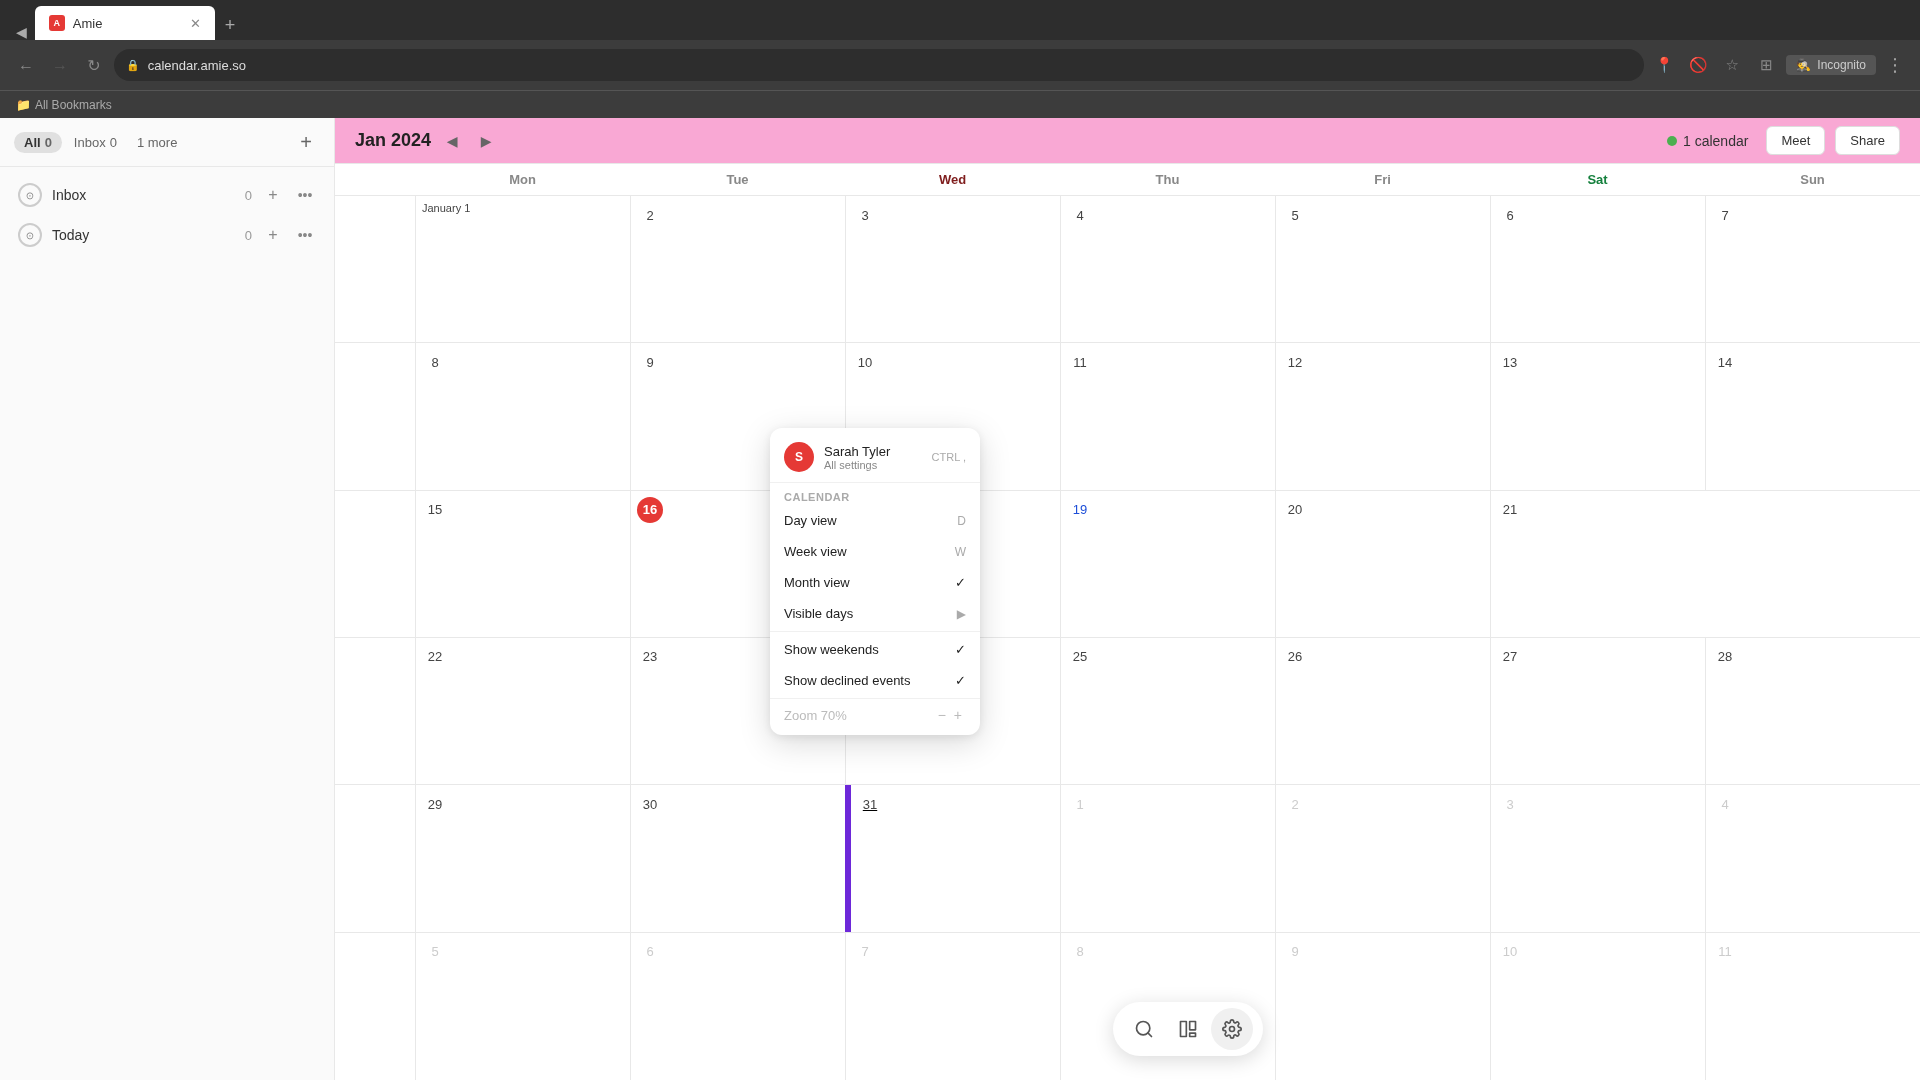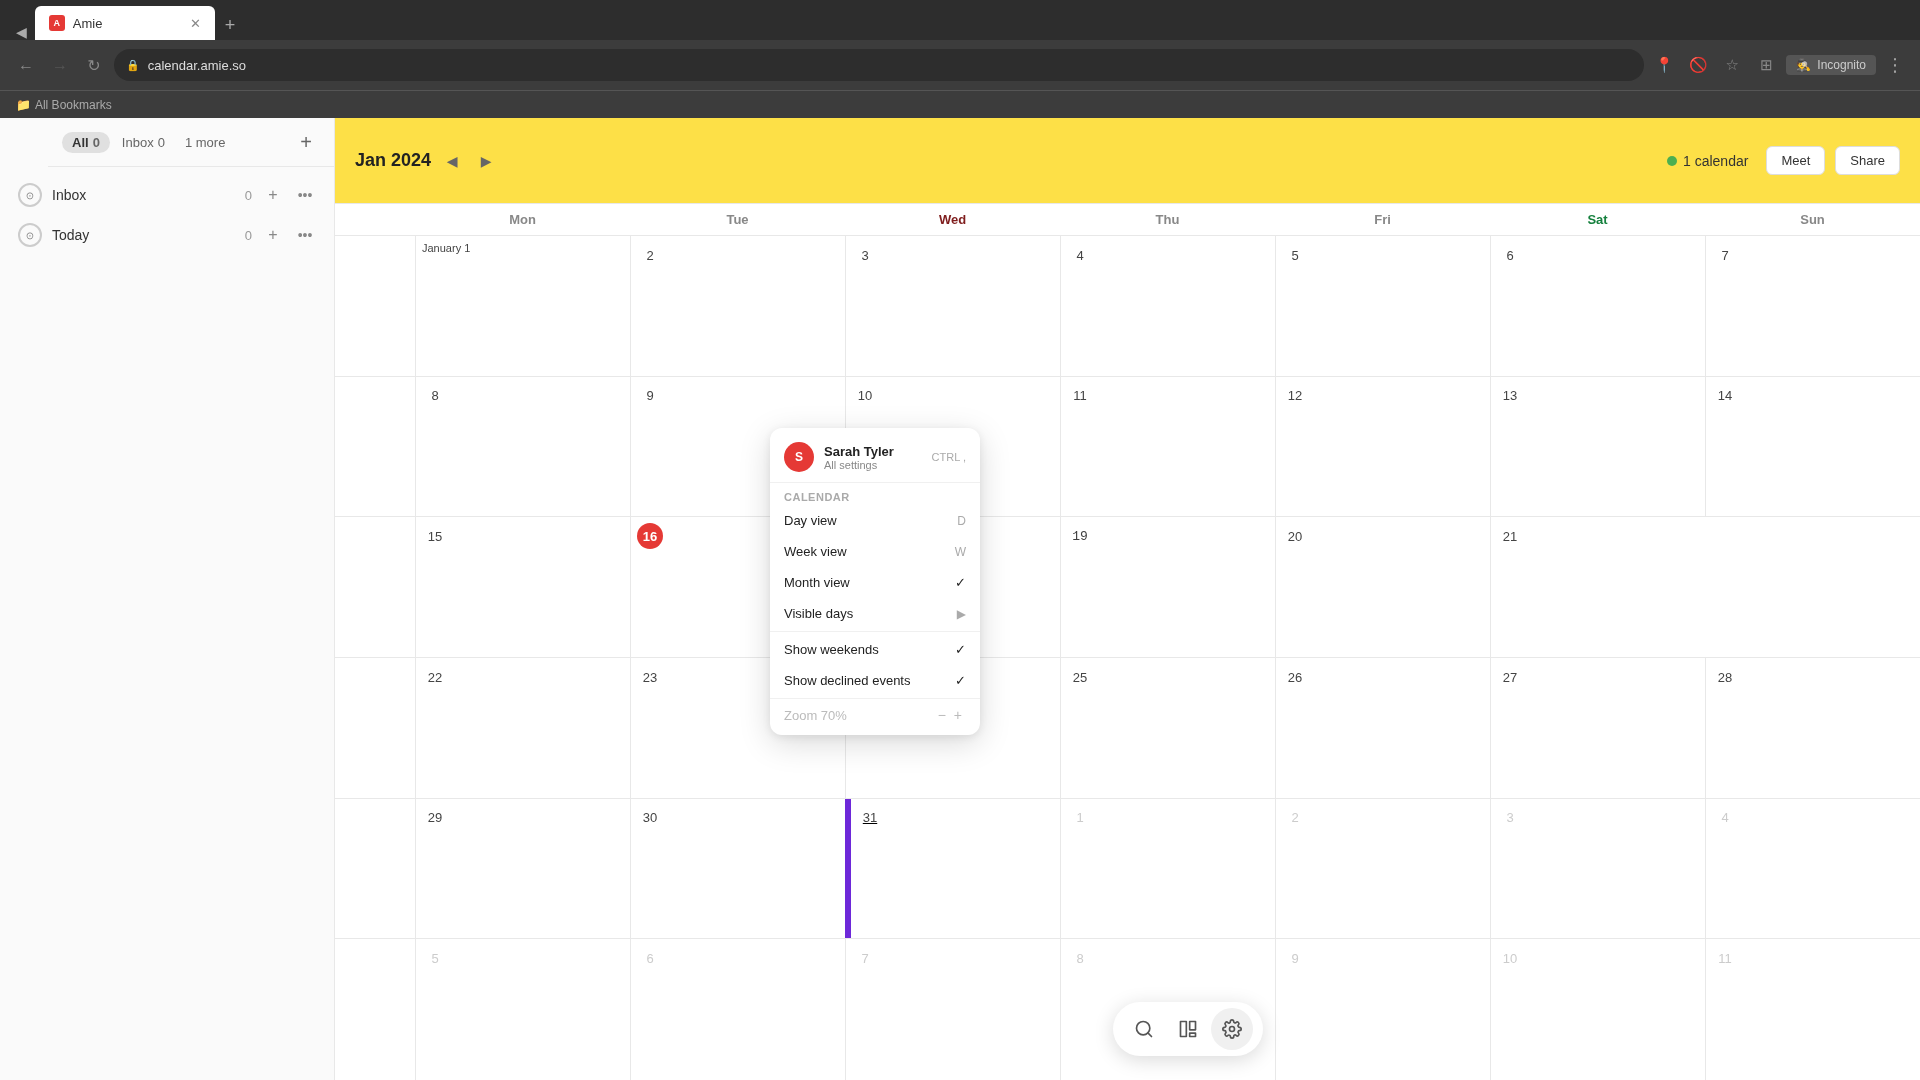--- a/index.html
+++ b/index.html
@@ -46,21 +46,21 @@
   <div style="color:#aaa; font-size:12px; display:flex; align-items:center; gap:4px;">
     <span>📁</span>
     <span>All Bookmarks</span>
   </div>
 </div>
 
 <div style="display:flex; height:calc(1080px - 118px); background:#fff;">
 
   <div style="width:335px; border-right:1px solid #e8e8e8; background:#fafafa; display:flex; flex-direction:column;">
 
-    <div style="padding:10px 14px; display:flex; align-items:center; gap:4px; border-bottom:1px solid #e8e8e8;margin-left:48px;">
+    <div style="padding:10px 14px; display:flex; align-items:center; gap:4px; border-bottom:1px solid #e8e8e8;">
       <div style="background:#e0e0e0; border-radius:12px; padding:3px 10px; font-size:13px; font-weight:600; color:#333; display:flex; align-items:center; gap:4px; cursor:pointer;">
         <span>All</span>
         <span style="color:#666;">0</span>
       </div>
       <div style="font-size:13px; color:#666; padding:3px 8px; cursor:pointer; display:flex; align-items:center; gap:4px;">
         <span>Inbox</span>
         <span>0</span>
       </div>
       <div style="font-size:13px; color:#666; padding:3px 8px; cursor:pointer;">
         <span>1 more</span>
@@ -81,21 +81,21 @@
         <span style="font-size:14px; color:#333; font-weight:500; flex:1;">Today</span>
         <span style="font-size:13px; color:#999;">0</span>
         <div style="color:#888; font-size:16px; cursor:pointer; width:22px; height:22px; display:flex; align-items:center; justify-content:center;">+</div>
         <div style="color:#888; font-size:14px; cursor:pointer; width:22px; height:22px; display:flex; align-items:center; justify-content:center;">•••</div>
       </div>
     </div>
   </div>
 
   <div style="flex:1; display:flex; flex-direction:column; overflow:hidden; position:relative;">
 
-    <div style="display:flex; align-items:center; padding:28px 20px; border-bottom:1px solid #e8e8e8; gap:8px; background:#fde047;">
+    <div style="display:flex; align-items:center; padding:8px 20px; border-bottom:1px solid #e8e8e8; gap:8px; background:#f9a8d4;">
       <span style="font-size:18px; font-weight:600; color:#222;">Jan 2024</span>
       <div style="color:#666; font-size:14px; cursor:pointer; width:26px; height:26px; display:flex; align-items:center; justify-content:center; border-radius:50%;">◀</div>
       <div style="color:#666; font-size:14px; cursor:pointer; width:26px; height:26px; display:flex; align-items:center; justify-content:center; border-radius:50%;">▶</div>
       <div style="margin-left:auto; display:flex; align-items:center; gap:10px;">
         <div style="display:flex; align-items:center; gap:6px; font-size:14px; color:#333; cursor:pointer; padding:4px 8px; border-radius:6px;">
           <div style="width:10px; height:10px; border-radius:50%; background:#4caf50;"></div>
           <span>1 calendar</span>
         </div>
         <div style="padding:6px 14px; border:1px solid #ddd; border-radius:6px; font-size:13px; color:#333; cursor:pointer; background:white;">
           <span>Meet</span>
@@ -174,21 +174,21 @@
         <div style="border-left:1px solid #e8e8e8; padding:6px; cursor:pointer;">
             <div style="font-size:13px; color:#444; width:26px; height:26px; display:flex; align-items:center; justify-content:center; border-radius:50%;">15</div>
           </div>
         <div style="border-left:1px solid #e8e8e8; padding:6px; cursor:pointer;">
             <div style="font-size:13px; color:#fff; width:26px; height:26px; display:flex; align-items:center; justify-content:center; border-radius:50%; background:#e53935; font-weight:600;">16</div>
           </div>
         <div style="border-left:1px solid #e8e8e8; padding:6px; cursor:pointer;">
             <div style="font-size:13px; color:#444; width:26px; height:26px; display:flex; align-items:center; justify-content:center; border-radius:50%;">17</div>
           </div>
         <div style="border-left:1px solid #e8e8e8; padding:6px; cursor:pointer;">
-            <div style="font-size:13px; color:#404040; width:26px; height:26px; display:flex; align-items:center; justify-content:center; border-radius:50%;font-family:Liberation Mono, monospace;">19</div>
+            <div style="font-size:13px; color:#1d4ed8; width:26px; height:26px; display:flex; align-items:center; justify-content:center; border-radius:50%;">19</div>
           </div>
         <div style="border-left:1px solid #e8e8e8; padding:6px; cursor:pointer;">
             <div style="font-size:13px; color:#444; width:26px; height:26px; display:flex; align-items:center; justify-content:center; border-radius:50%;">20</div>
           </div>
         <div style="border-left:1px solid #e8e8e8; padding:6px; cursor:pointer;">
             <div style="font-size:13px; color:#444; width:26px; height:26px; display:flex; align-items:center; justify-content:center; border-radius:50%;">21</div>
           </div>
       </div>
 
       <div style="display:grid; grid-template-columns:80px repeat(7, 1fr); border-bottom:1px solid #e8e8e8;">
@@ -266,21 +266,21 @@
           </div>
       </div>
 
     </div>
 
     <div style="position:absolute; top:310px; left:435px; width:210px; background:white; border-radius:12px; box-shadow:0 8px 32px rgba(0,0,0,0.15), 0 2px 8px rgba(0,0,0,0.08); z-index:200; overflow:hidden; padding:4px 0;">
 
       <div style="padding:10px 14px 8px; display:flex; align-items:center; gap:10px; cursor:pointer;">
         <div style="width:30px; height:30px; border-radius:50%; background:#e53935; display:flex; align-items:center; justify-content:center; color:white; font-size:12px; font-weight:bold; flex-shrink:0;">S</div>
         <div>
-          <div style="font-size:13px; font-weight:700; color:#222;">Sarah Tyler</div>
+          <div style="font-size:13px; font-weight:400; color:#222;">Sarah Tyler</div>
           <div style="font-size:11px; color:#888;">All settings</div>
         </div>
         <div style="margin-left:auto; font-size:11px; color:#aaa; white-space:nowrap;">CTRL ,</div>
       </div>
 
       <div style="height:1px; background:#f0f0f0; margin:2px 0;"></div>
 
       <div style="padding:6px 14px 2px; font-size:11px; color:#aaa; font-weight:600; text-transform:uppercase; letter-spacing:0.5px;">
         <span>Calendar</span>
       </div>

